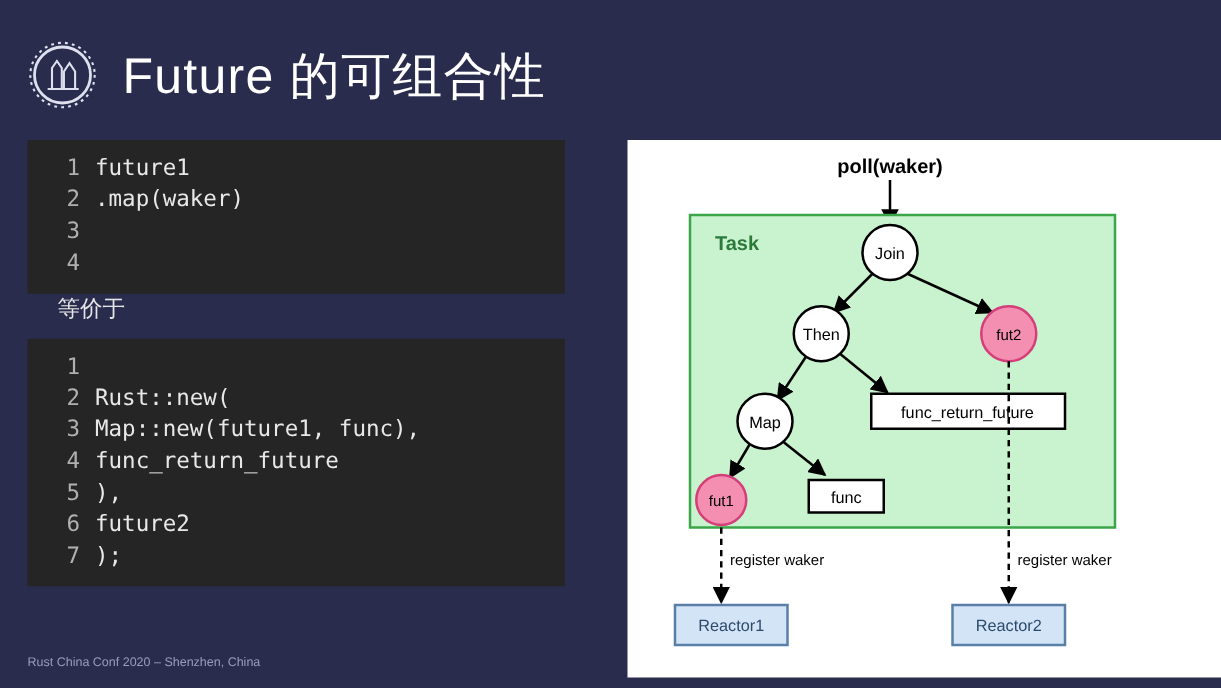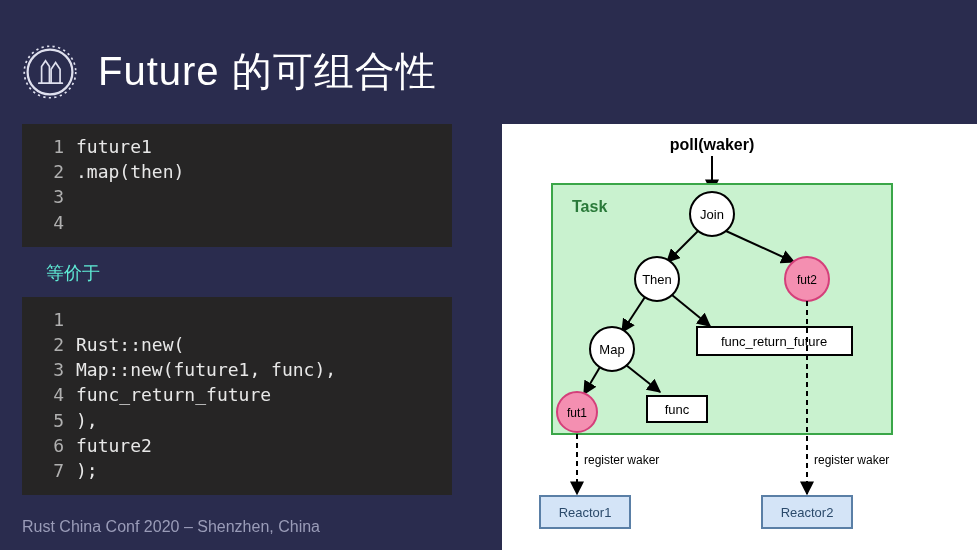--- a/index.html
+++ b/index.html
@@ -2,32 +2,32 @@
 <html><head>
 <meta charset="utf-8">
 <style>
 *{margin:0;padding:0;box-sizing:border-box}
 body{
   width:977px;height:550px;
   background:#2a2c4e;
   font-family:"Helvetica Neue",Arial,sans-serif;
   color:#fff;position:relative;overflow:hidden;
 }
-.header{display:flex;align-items:flex-start;padding:44px 0 0 22px}
+.header{display:flex;align-items:center;padding:32px 0 0 22px}
 .logo{width:56px;height:56px;margin-right:20px}
 .title{font-size:40px;font-weight:400;letter-spacing:1px}
 .content{display:flex;padding:24px 22px 0 22px;gap:50px}
 .left{width:430px}
 .code-block{background:#262525;padding:10px 14px 12px 14px;font-family:Menlo,Consolas,monospace;font-size:18px;line-height:1.4;color:#e8e8e8}
 .code-line{display:flex}
 .ln{color:#b0b0b0;min-width:28px;text-align:right;margin-right:12px;user-select:none}
-.between{font-size:18px;padding:14px 0 12px 24px;color:#5eead4}
+.between{font-size:18px;padding:0 0 12px 24px;color:#e5e5e5}
 .right{position:relative;width:420px}
 .diagram-card{background:#fff;padding:10px;width:497px;height:430px}
-.footer{position:absolute;bottom:14px;left:22px;font-size:16px;color:#9a9cb8}
+.footer{position:absolute;bottom:14px;left:22px;font-size:10px;color:#9a9cb8}
 svg{display:block}
 </style>
 </head>
 <body>
 
 <div class="header">
   <span class="logo">
     <svg viewBox="0 0 100 100" width="56" height="56">
       <circle cx="50" cy="50" r="40" fill="none" stroke="#dfe0ee" stroke-width="4"></circle>
       <g stroke="#dfe0ee" stroke-width="3" fill="none">
@@ -45,21 +45,21 @@
 
 <div class="content">
   <div class="left">
     <div class="code-block">
       <div class="code-line">
           <span class="ln">1</span>
           <span>future1</span>
         </div>
       <div class="code-line">
           <span class="ln">2</span>
-          <span>  .map(then)</span>
+          <span>  .map(waker)</span>
         </div>
       <div class="code-line">
           <span class="ln">3</span>
         </div>
       <div class="code-line">
           <span class="ln">4</span>
         </div>
     </div>
     <div class="between">等价于</div>
     <div class="code-block">

